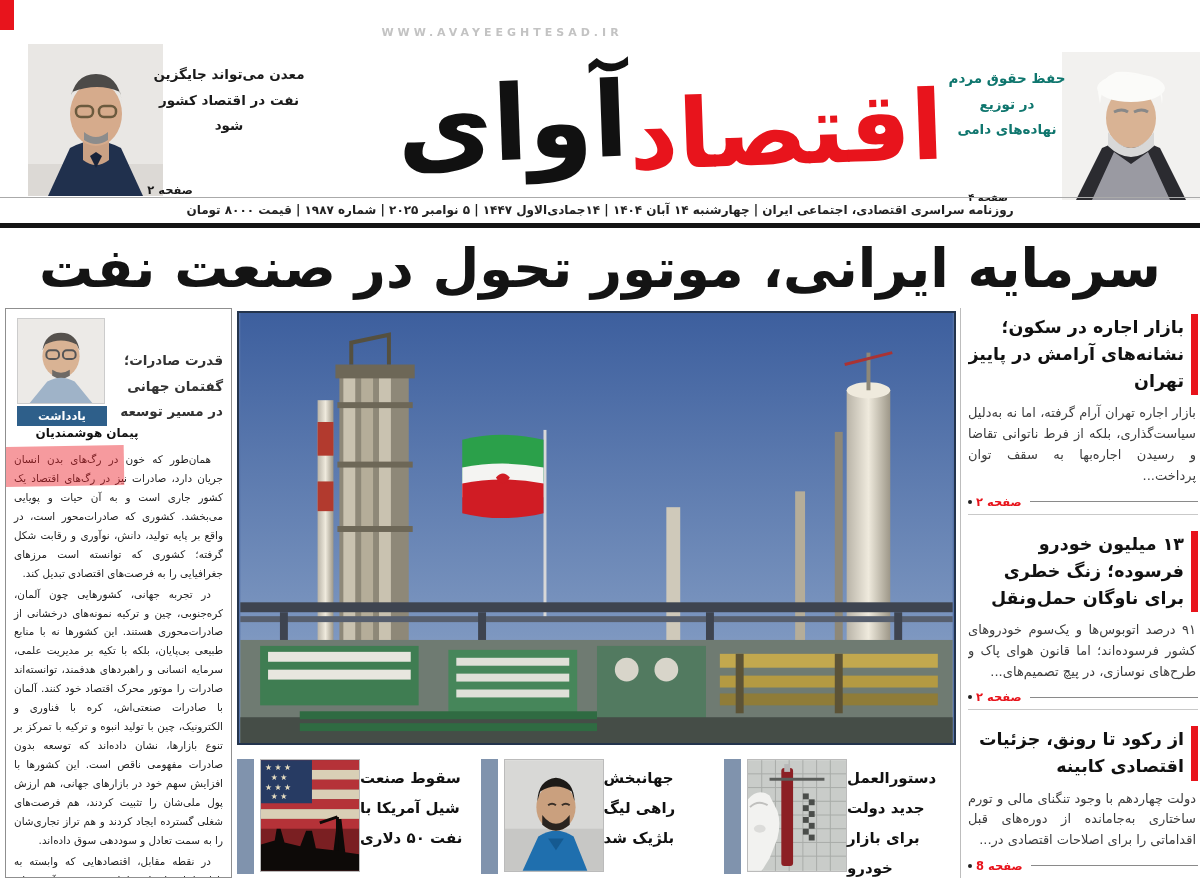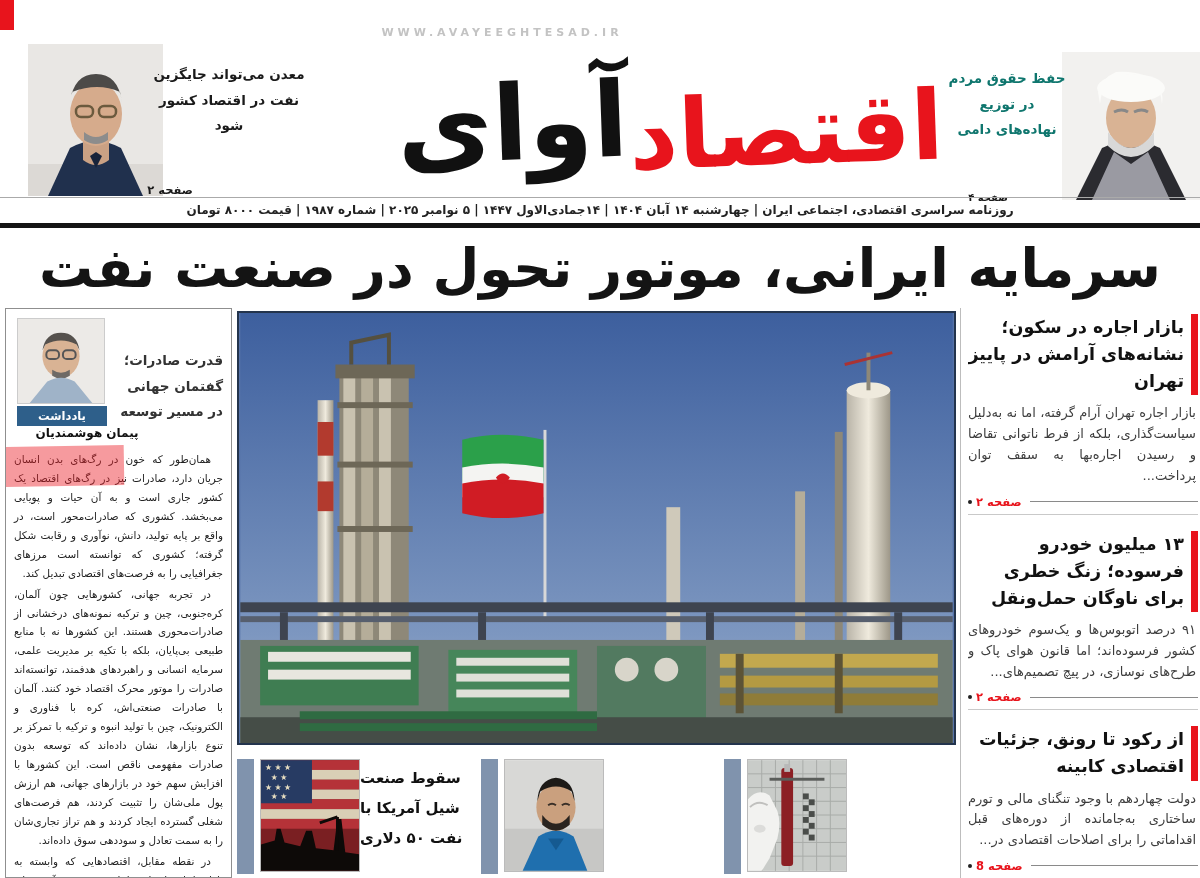--- a/index.html
+++ b/index.html
@@ -325,20 +325,21 @@
           <rect width="100" height="113" fill="#d8d8d6"></rect>
           <rect y="70" width="100" height="43" fill="#c7c7c5"></rect>
           <path d="M18 113 L34 78 Q52 66 70 78 L84 113 Z" fill="#1f6fae"></path>
           <path d="M44 80 L52 92 L60 80 Z" fill="#155a91"></path>
           <ellipse cx="52" cy="48" rx="20" ry="24" fill="#caa07e"></ellipse>
           <path d="M33 42 Q34 20 52 18 Q70 20 71 42 L68 32 Q52 22 36 32 Z" fill="#1d1a17"></path>
           <path d="M38 56 Q52 74 66 56 L66 66 Q52 78 38 66 Z" fill="#2a241f"></path>
           <path d="M44 46 q4 -3 8 0 M58 46 q4 -3 8 0" stroke="#3a3028" stroke-width="2" fill="none"></path>
         </svg>
       </div>
+      <div class="bs-title">جهانبخش راهی لیگ بلژیک شد</div>
     </div>
 
     <div class="bs-item">
       <div class="bs-bar"></div>
       <div class="bs-img">
         <svg viewBox="0 0 100 113">
           <rect width="100" height="113" fill="#c9ccc9"></rect>
           <g stroke="#a8aba8" stroke-width="1">
             <path d="M0 14 H100 M0 28 H100 M0 42 H100 M0 56 H100 M0 70 H100 M0 84 H100 M0 98 H100"></path>
             <path d="M14 0 V113 M28 0 V113 M42 0 V113 M56 0 V113 M70 0 V113 M84 0 V113"></path>
@@ -356,17 +357,18 @@
           <rect x="34" y="8" width="12" height="100" rx="3" fill="#8c1f24"></rect>
           <rect x="37" y="4" width="6" height="8" fill="#b8b8b8"></rect>
           <path d="M0 113 L0 40 Q10 28 22 36 L30 52 Q34 64 30 80 L22 100 L14 113 Z" fill="#f2f2f0"></path>
           <path d="M2 48 Q10 40 20 46" stroke="#c0c0be" stroke-width="2" fill="none"></path>
           <ellipse cx="12" cy="70" rx="6" ry="4" fill="#dcdcda"></ellipse>
           <g fill="#2e2e2e" font-size="6">
             <rect x="22" y="18" width="56" height="3" fill="#5a5d5a"></rect>
           </g>
         </svg>
       </div>
+      <div class="bs-title">دستورالعمل جدید دولت برای بازار خودرو</div>
     </div>
 
   </div>
 
 </div>
 
 </body></html>

